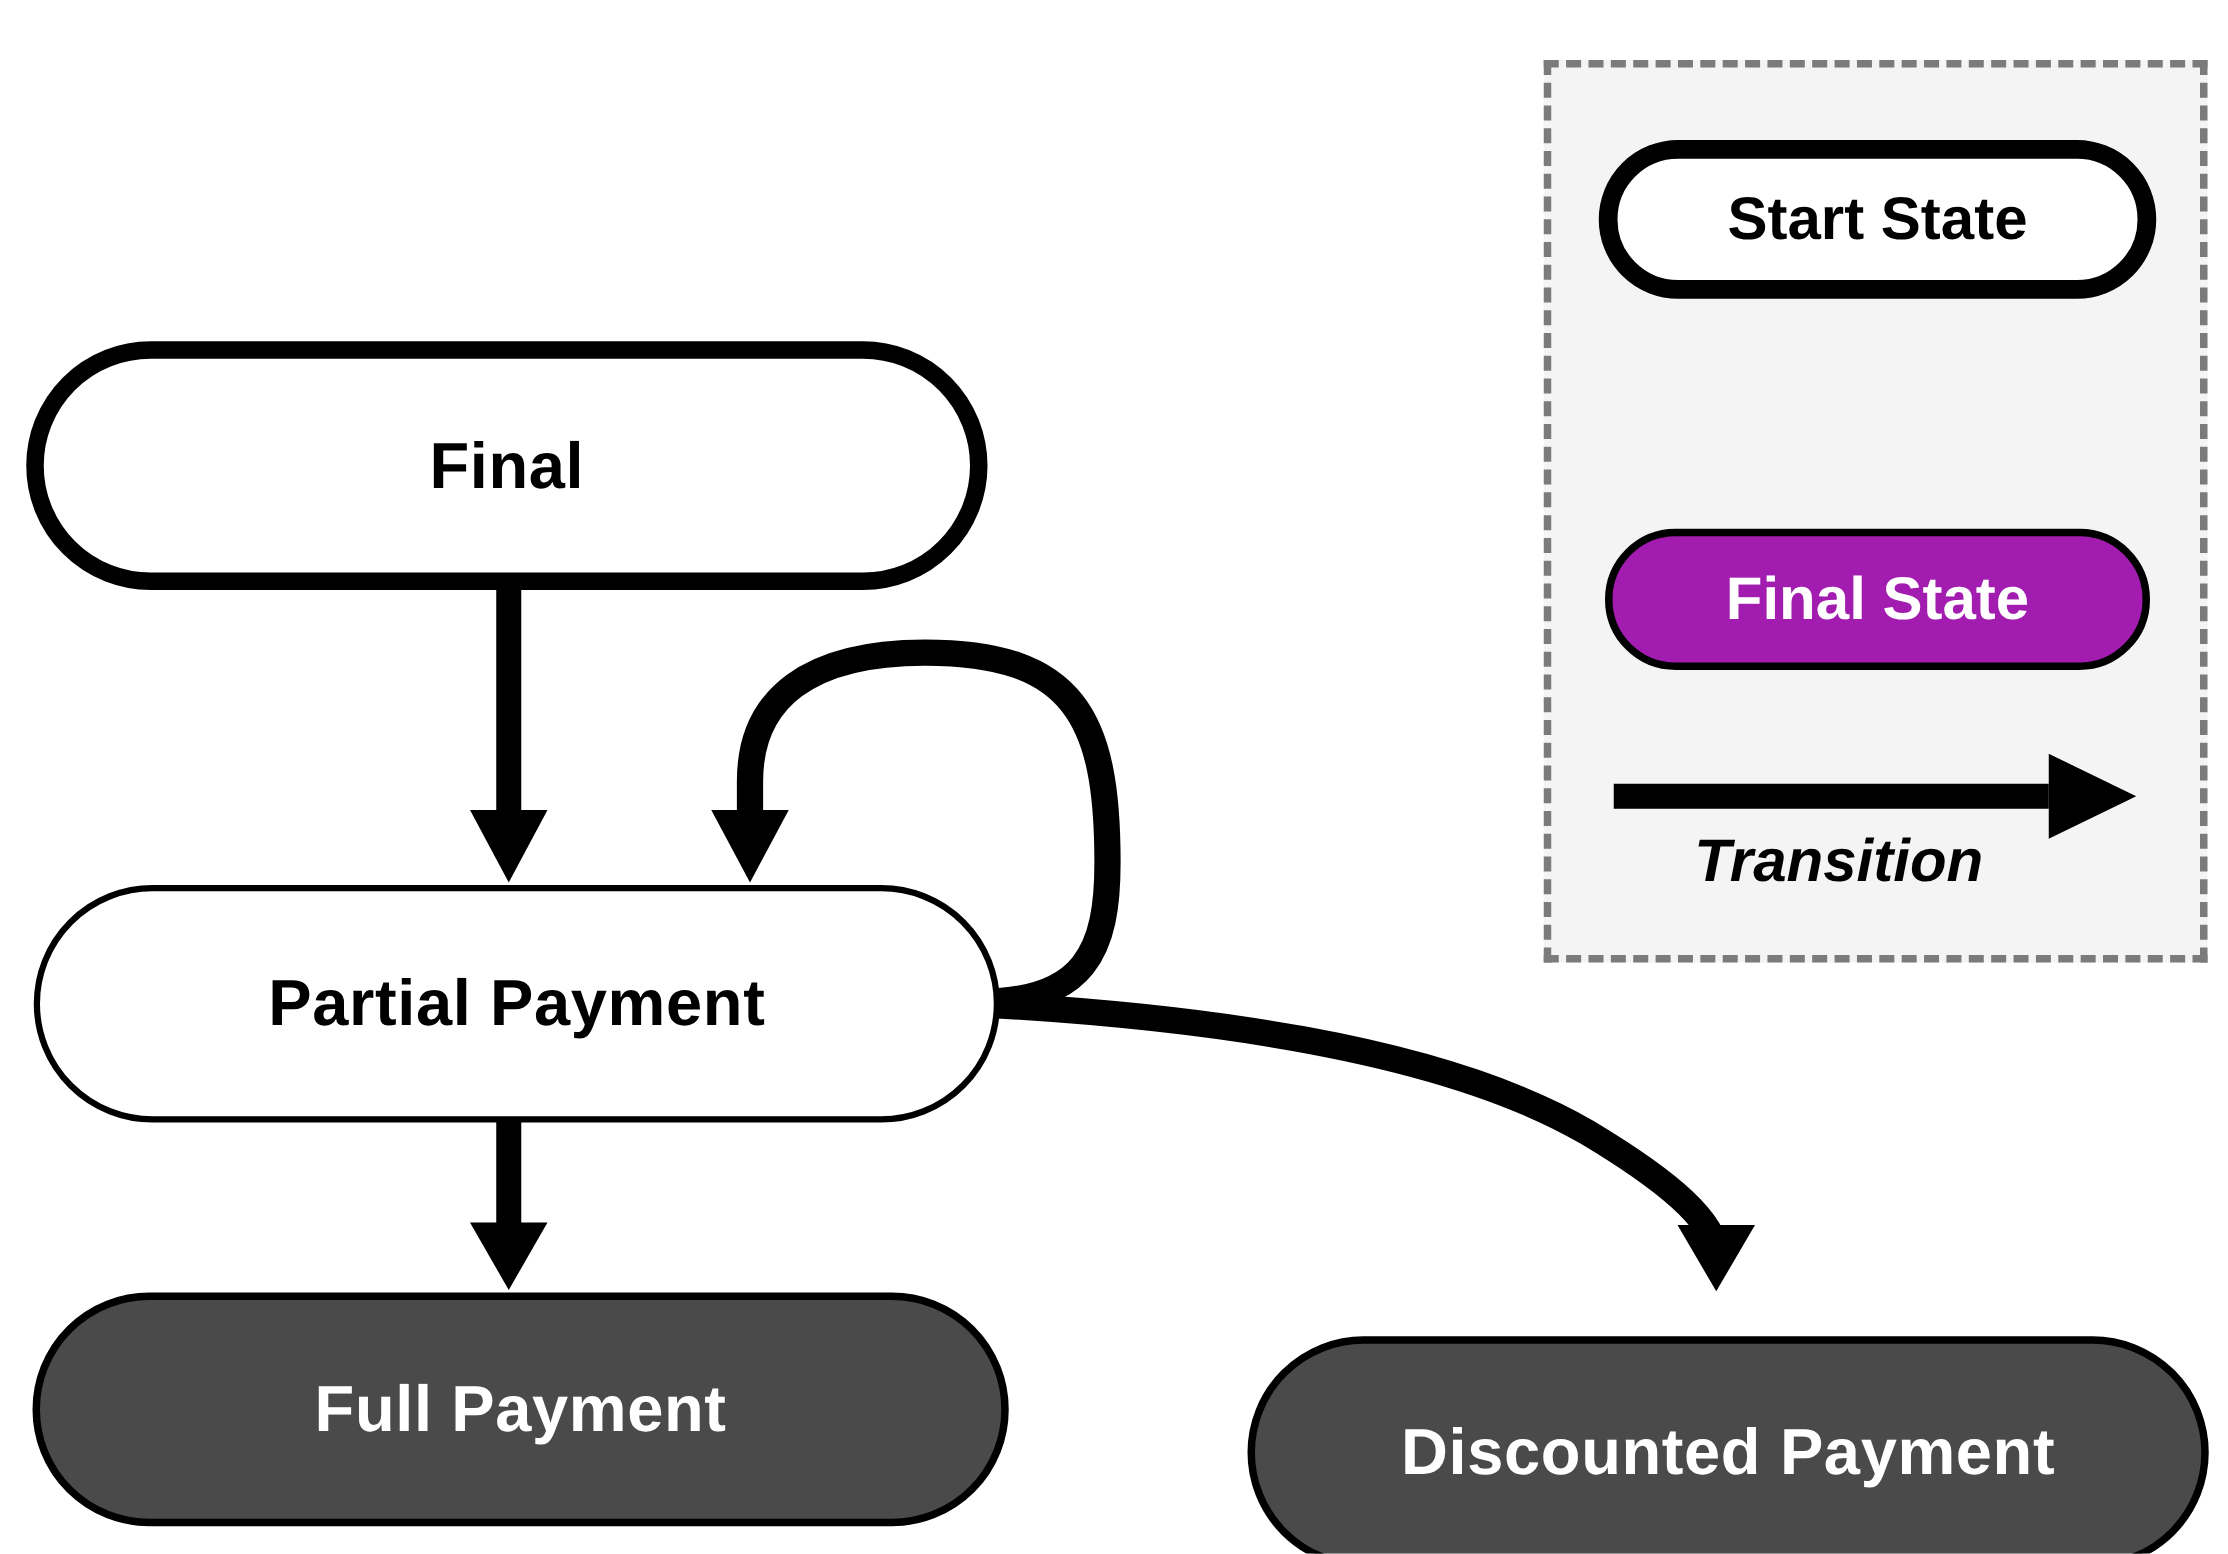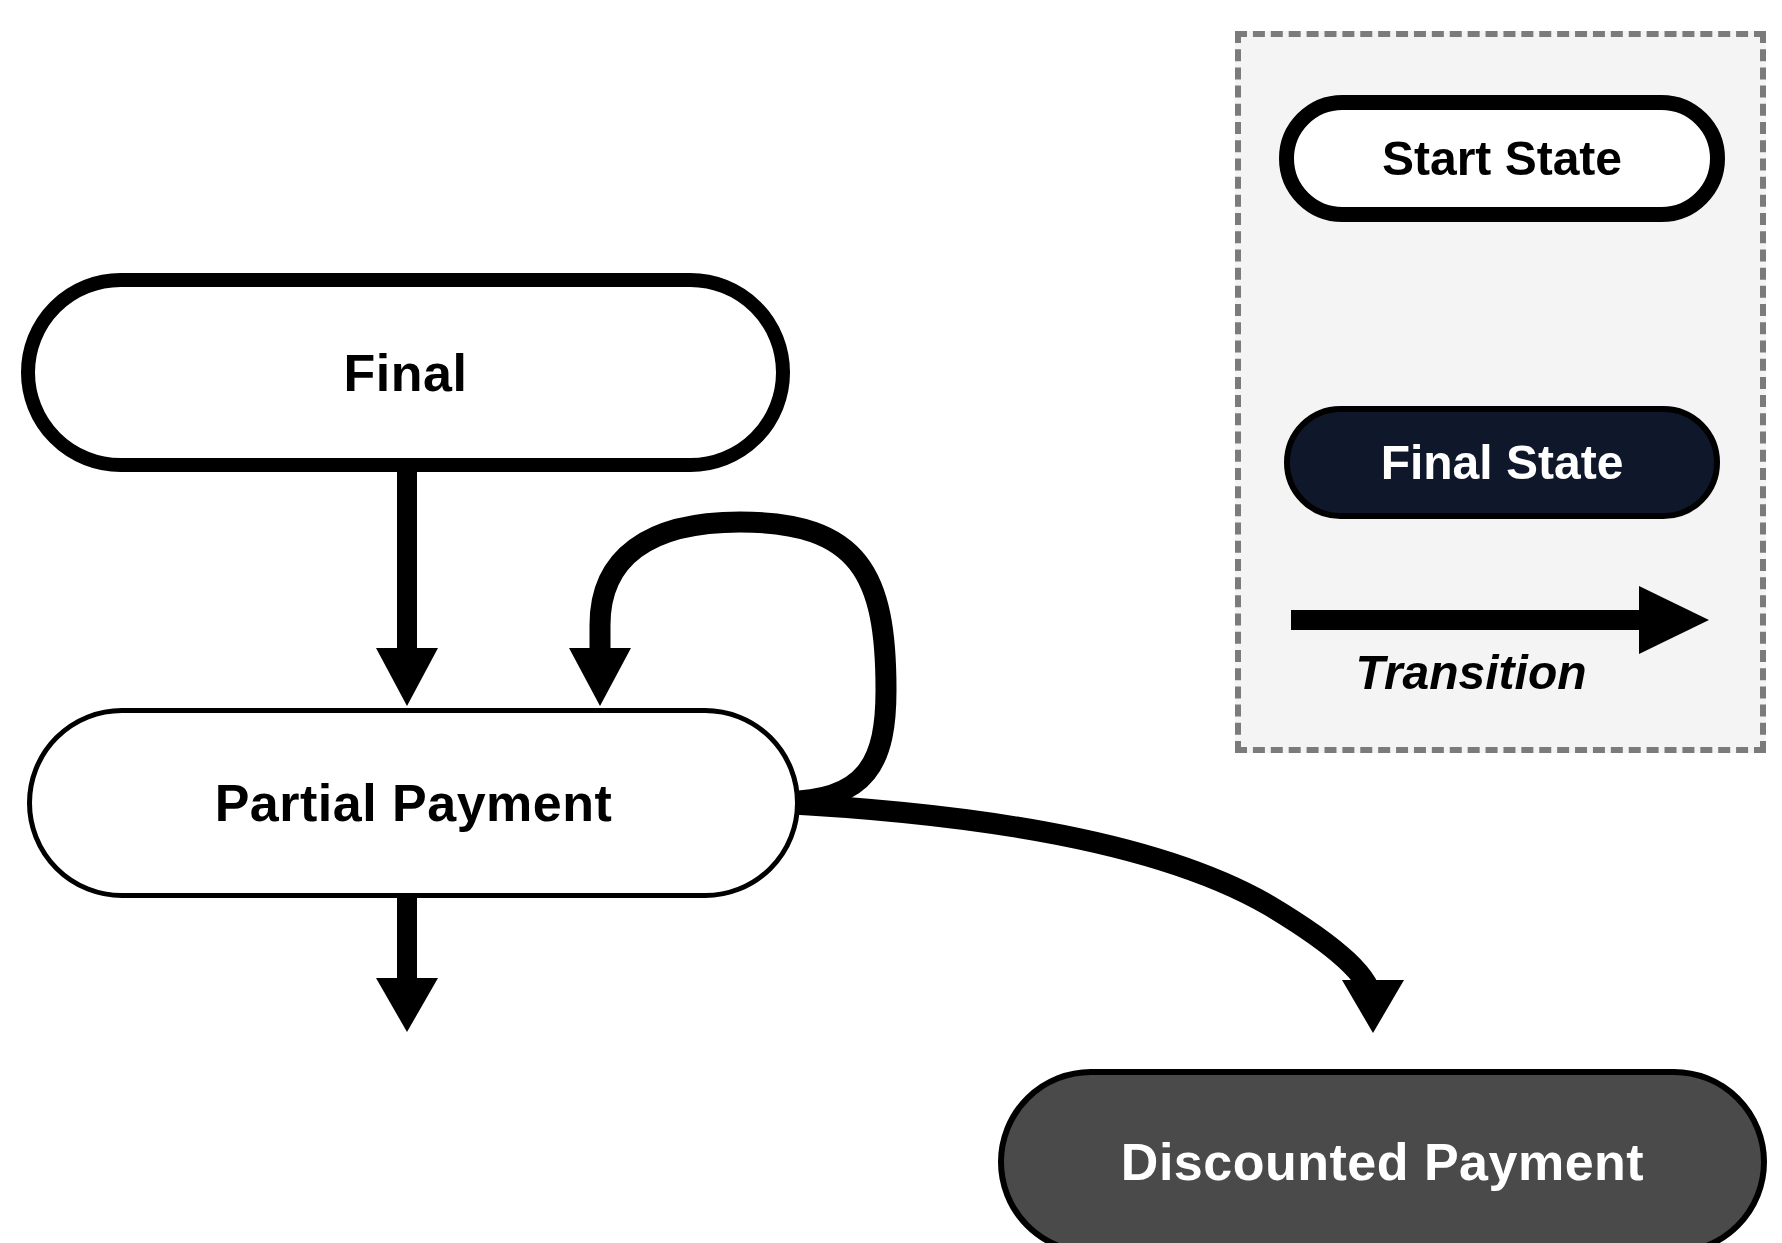--- a/index.html
+++ b/index.html
@@ -37,21 +37,21 @@
   }
   .node.start { border-width: 14px; }
   .node.final {
     background: #4a4a4a;
     color: #ffffff;
     border-width: 6px;
   }
   .legend {
     position: absolute;
     left: 1235px;
-    top: 31px;
+    top: 48px;
     width: 531px;
     height: 722px;
     z-index: 2;
     box-sizing: border-box;
     background: #f4f4f4;
     border: 6px dashed #7b7b7b;
   }
   .lpill {
     position: absolute;
     box-sizing: border-box;
@@ -60,21 +60,21 @@
     justify-content: center;
     background: #ffffff;
     border: 7px solid #000000;
     border-radius: 75px;
     font-weight: bold;
     font-size: 48px;
     color: #000000;
   }
   .lpill.start { border-width: 15px; }
   .lpill.final {
-    background: #0f172a;
+    background: #a21caf;
     color: #ffffff;
     border-width: 6px;
   }
   .legend-arrow {
     position: absolute;
     left: 0;
     top: 535px;
   }
   .legend-transition-label {
     position: absolute;
@@ -109,20 +109,23 @@
   </svg>
 
   <div class="node start" style="left:21px; top:273px; width:769px; height:199px;">
     <span>Final</span>
   </div>
 
   <div class="node" style="left:27px; top:708px; width:773px; height:190px;">
     <span>Partial Payment</span>
   </div>
 
+  <div class="node final" style="left:26px; top:1034px; width:781px; height:187px;">
+    <span>Full Payment</span>
+  </div>
 
   <div class="node final" style="left:998px; top:1069px; width:769px; height:186px;">
     <span>Discounted Payment</span>
   </div>
 
   <div class="legend">
 
     <div class="lpill start" style="left:38px; top:58px; width:446px; height:127px;">
       <span>Start State</span>
     </div>

